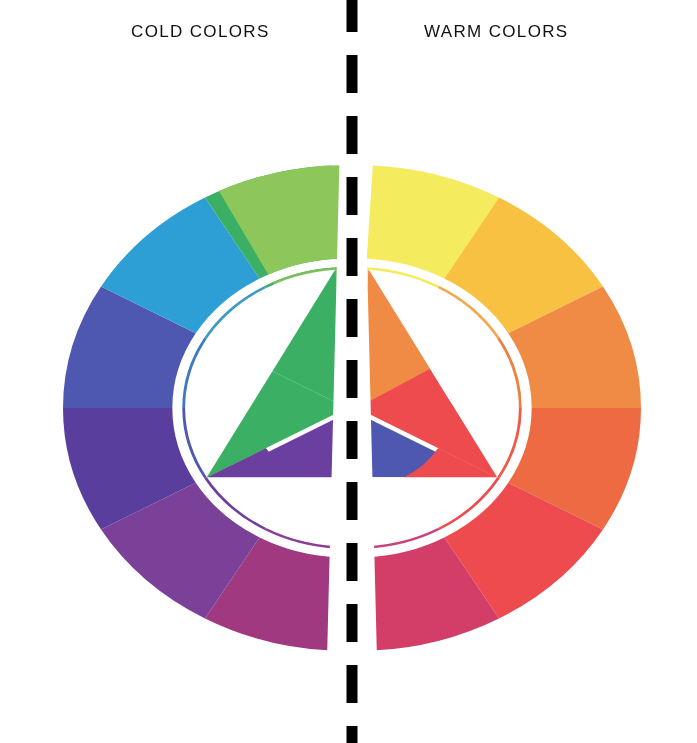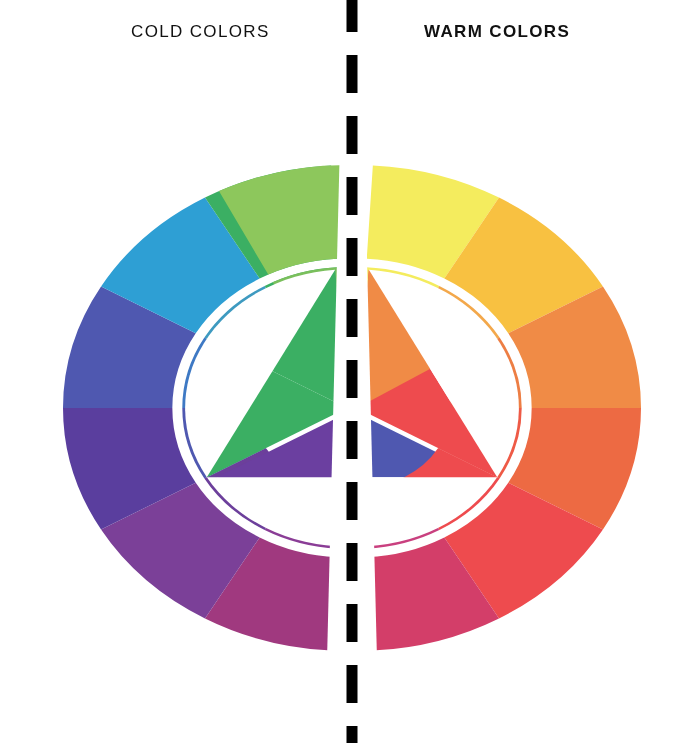--- a/index.html
+++ b/index.html
@@ -24,21 +24,21 @@
   .label {
     position: absolute;
     top: 22px;
     font-family: "Liberation Sans", sans-serif;
     font-size: 17px;
     letter-spacing: 1.35px;
     color: #111111;
     white-space: nowrap;
   }
   #label-cold { left: 131px; }
-  #label-warm { left: 424px; font-weight: bold; }
+  #label-warm { left: 424px; }
   #wheel-svg {
     position: absolute;
     left: 0; top: 0;
   }
   #divider-svg {
     position: absolute;
     left: 0; top: 0;
   }
 </style>
 </head>

